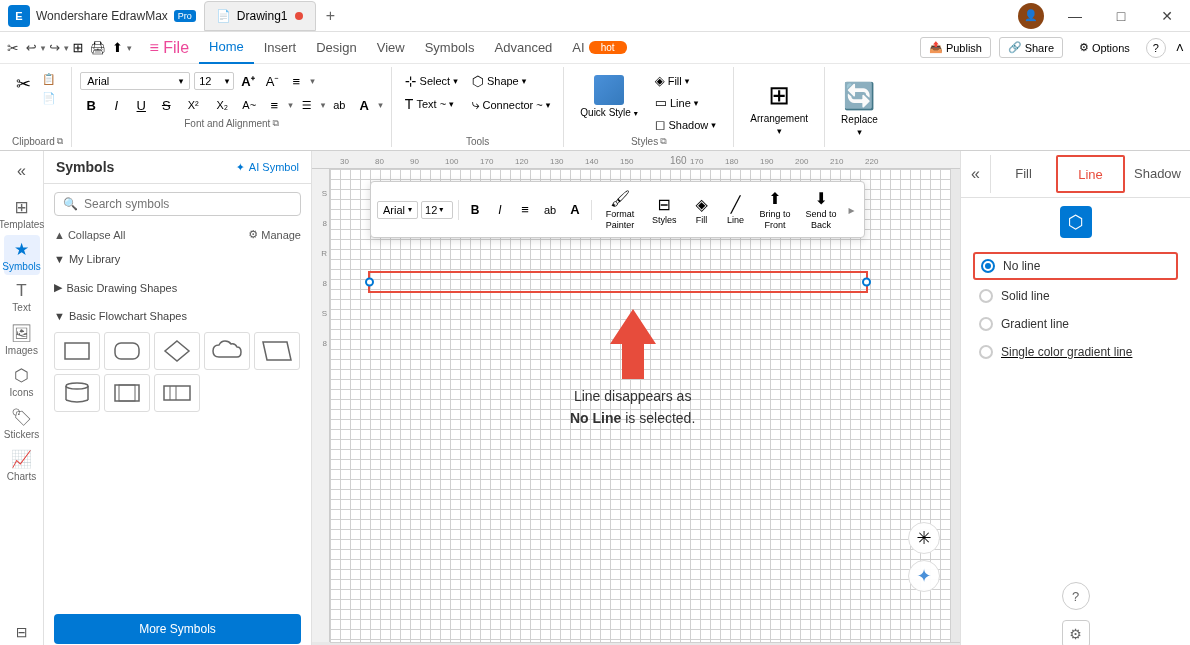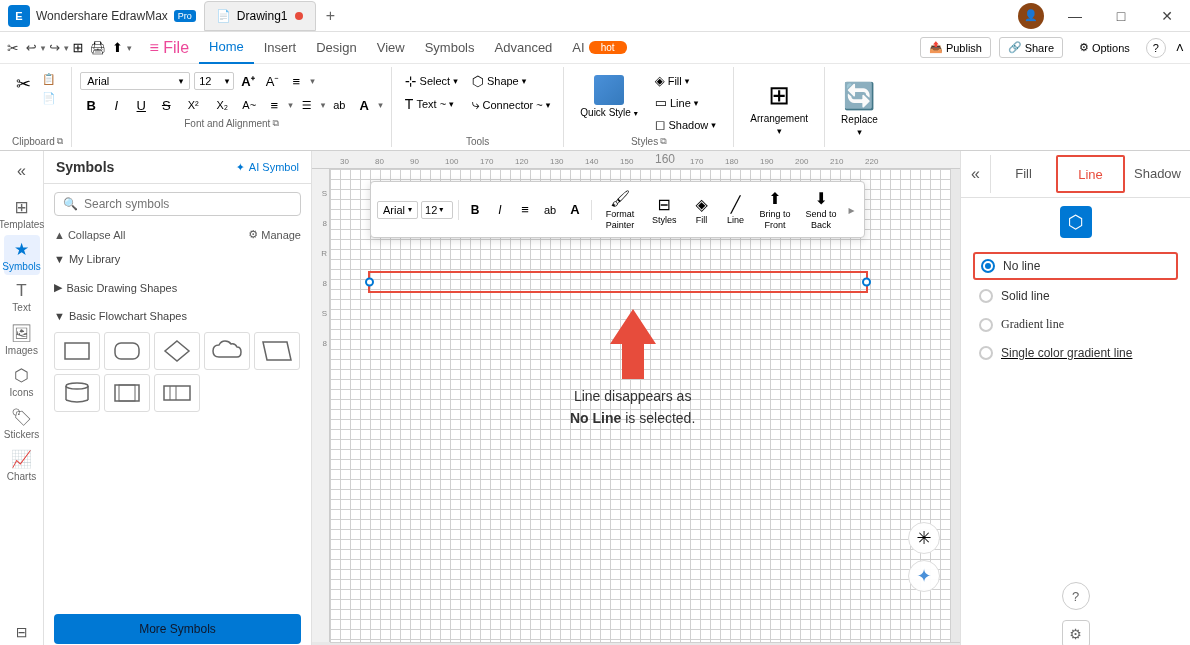--- a/index.html
+++ b/index.html
@@ -318,37 +318,37 @@
             <svg width="30" height="22">
               <rect x="2" y="4" width="26" height="14" fill="none" stroke="#666" stroke-width="1.5"></rect>
               <line x1="8" y1="4" x2="8" y2="18" stroke="#666" stroke-width="1"></line>
               <line x1="14" y1="4" x2="14" y2="18" stroke="#666" stroke-width="1"></line>
             </svg>
           </div>
         </div>
       </div>
     </div>
 
-    <div style="margin:8px 10px;background:#0078d4;color:#0f172a;border:none;border-radius:4px;padding:8px;cursor:pointer;font-size:12px;text-align:center;">More Symbols</div>
+    <div style="margin:8px 10px;background:#0078d4;color:#ffffff;border:none;border-radius:4px;padding:8px;cursor:pointer;font-size:12px;text-align:center;">More Symbols</div>
   </div>
 
   <div style="flex:1;display:flex;flex-direction:column;background:#e8e8e8;overflow:hidden;position:relative;">
 
     <div style="height:18px;background:#f0f0f0;border-bottom:1px solid #ccc;display:flex;align-items:flex-end;padding-left:18px;overflow:hidden;flex-shrink:0;position:relative;">
       <div style="position:relative;width:100%;height:100%;">
         <span style="position:absolute;left:10px;bottom:2px;font-size:8px;color:#888;">30</span>
         <span style="position:absolute;left:45px;bottom:2px;font-size:8px;color:#888;">80</span>
         <span style="position:absolute;left:80px;bottom:2px;font-size:8px;color:#888;">90</span>
         <span style="position:absolute;left:115px;bottom:2px;font-size:8px;color:#888;">100</span>
         <span style="position:absolute;left:150px;bottom:2px;font-size:8px;color:#888;">170</span>
         <span style="position:absolute;left:185px;bottom:2px;font-size:8px;color:#888;">120</span>
         <span style="position:absolute;left:220px;bottom:2px;font-size:8px;color:#888;">130</span>
         <span style="position:absolute;left:255px;bottom:2px;font-size:8px;color:#888;">140</span>
         <span style="position:absolute;left:290px;bottom:2px;font-size:8px;color:#888;">150</span>
-        <span style="position:absolute;left:325px;bottom:2px;font-size:12px;color:#888;">160</span>
+        <span style="position:absolute;left:340px;bottom:2px;font-size:10px;color:#888;">160</span>
         <span style="position:absolute;left:360px;bottom:2px;font-size:8px;color:#888;">170</span>
         <span style="position:absolute;left:395px;bottom:2px;font-size:8px;color:#888;">180</span>
         <span style="position:absolute;left:430px;bottom:2px;font-size:8px;color:#888;">190</span>
         <span style="position:absolute;left:465px;bottom:2px;font-size:8px;color:#888;">200</span>
         <span style="position:absolute;left:500px;bottom:2px;font-size:8px;color:#888;">210</span>
         <span style="position:absolute;left:535px;bottom:2px;font-size:8px;color:#888;">220</span>
       </div>
     </div>
 
     <div style="display:flex;flex:1;overflow:hidden;position:relative;">
@@ -461,21 +461,21 @@
           <div style="width:6px;height:6px;background:#0078d4;border-radius:50%;"></div>
         </div>
         <span style="font-size:12px;color:#333;">No line</span>
       </div>
 
       <div style="display:flex;align-items:center;gap:8px;padding:5px 6px;cursor:pointer;border-radius:3px;margin-bottom:4px;">
         <div style="width:14px;height:14px;border-radius:50%;border:2px solid #ccc;flex-shrink:0;"></div>
         <span style="font-size:12px;color:#333;">Solid line</span>
       </div>
 
-      <div style="display:flex;align-items:center;gap:8px;padding:5px 6px;cursor:pointer;border-radius:3px;margin-bottom:4px;font-family:Liberation Serif, serif;">
+      <div style="display:flex;align-items:center;gap:8px;padding:5px 6px;cursor:pointer;border-radius:3px;margin-bottom:4px;">
         <div style="width:14px;height:14px;border-radius:50%;border:2px solid #ccc;flex-shrink:0;"></div>
         <span style="font-size:12px;color:#333;">Gradient line</span>
       </div>
 
       <div style="display:flex;align-items:center;gap:8px;padding:5px 6px;cursor:pointer;border-radius:3px;margin-bottom:4px;text-decoration:underline;">
         <div style="width:14px;height:14px;border-radius:50%;border:2px solid #ccc;flex-shrink:0;"></div>
         <span style="font-size:12px;color:#333;">Single color gradient line</span>
       </div>
     </div>
 

